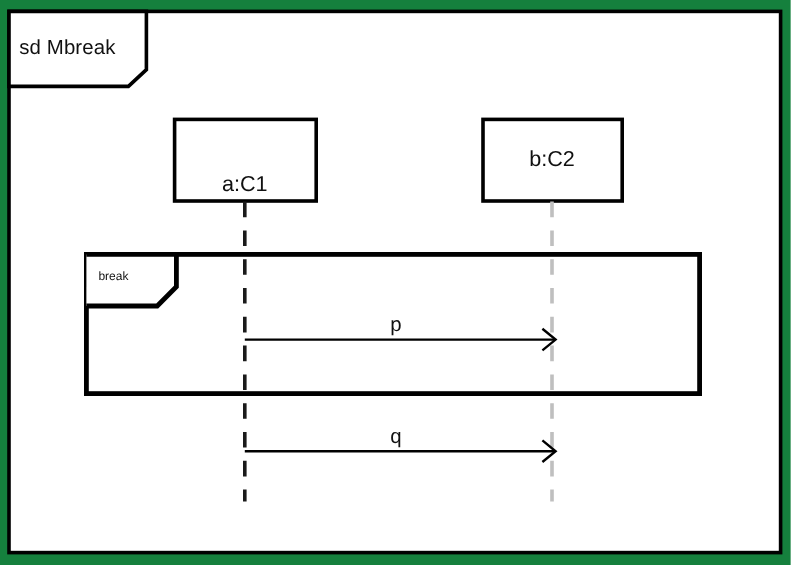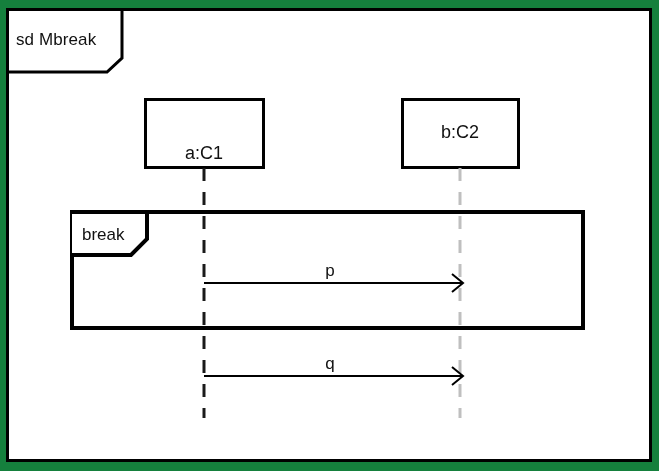--- a/index.html
+++ b/index.html
@@ -33,21 +33,21 @@
   }
   .frame-title {
     left: 16px;
     top: 31px;
     font-size: 17px;
     letter-spacing: 0.1px;
   }
   .frag-label {
     left: 82px;
     top: 226px;
-    font-size: 17px;
+    font-size: 10px;
   }
   .lifeline-name {
     font-size: 18px;
     text-align: center;
     transform: translateX(-50%);
   }
   .ll-a { left: 204px; top: 123px; margin-top: 21px; }
   .ll-b { left: 460px; top: 123px; text-align: right; }
   .msg-label {
     font-size: 17px;

